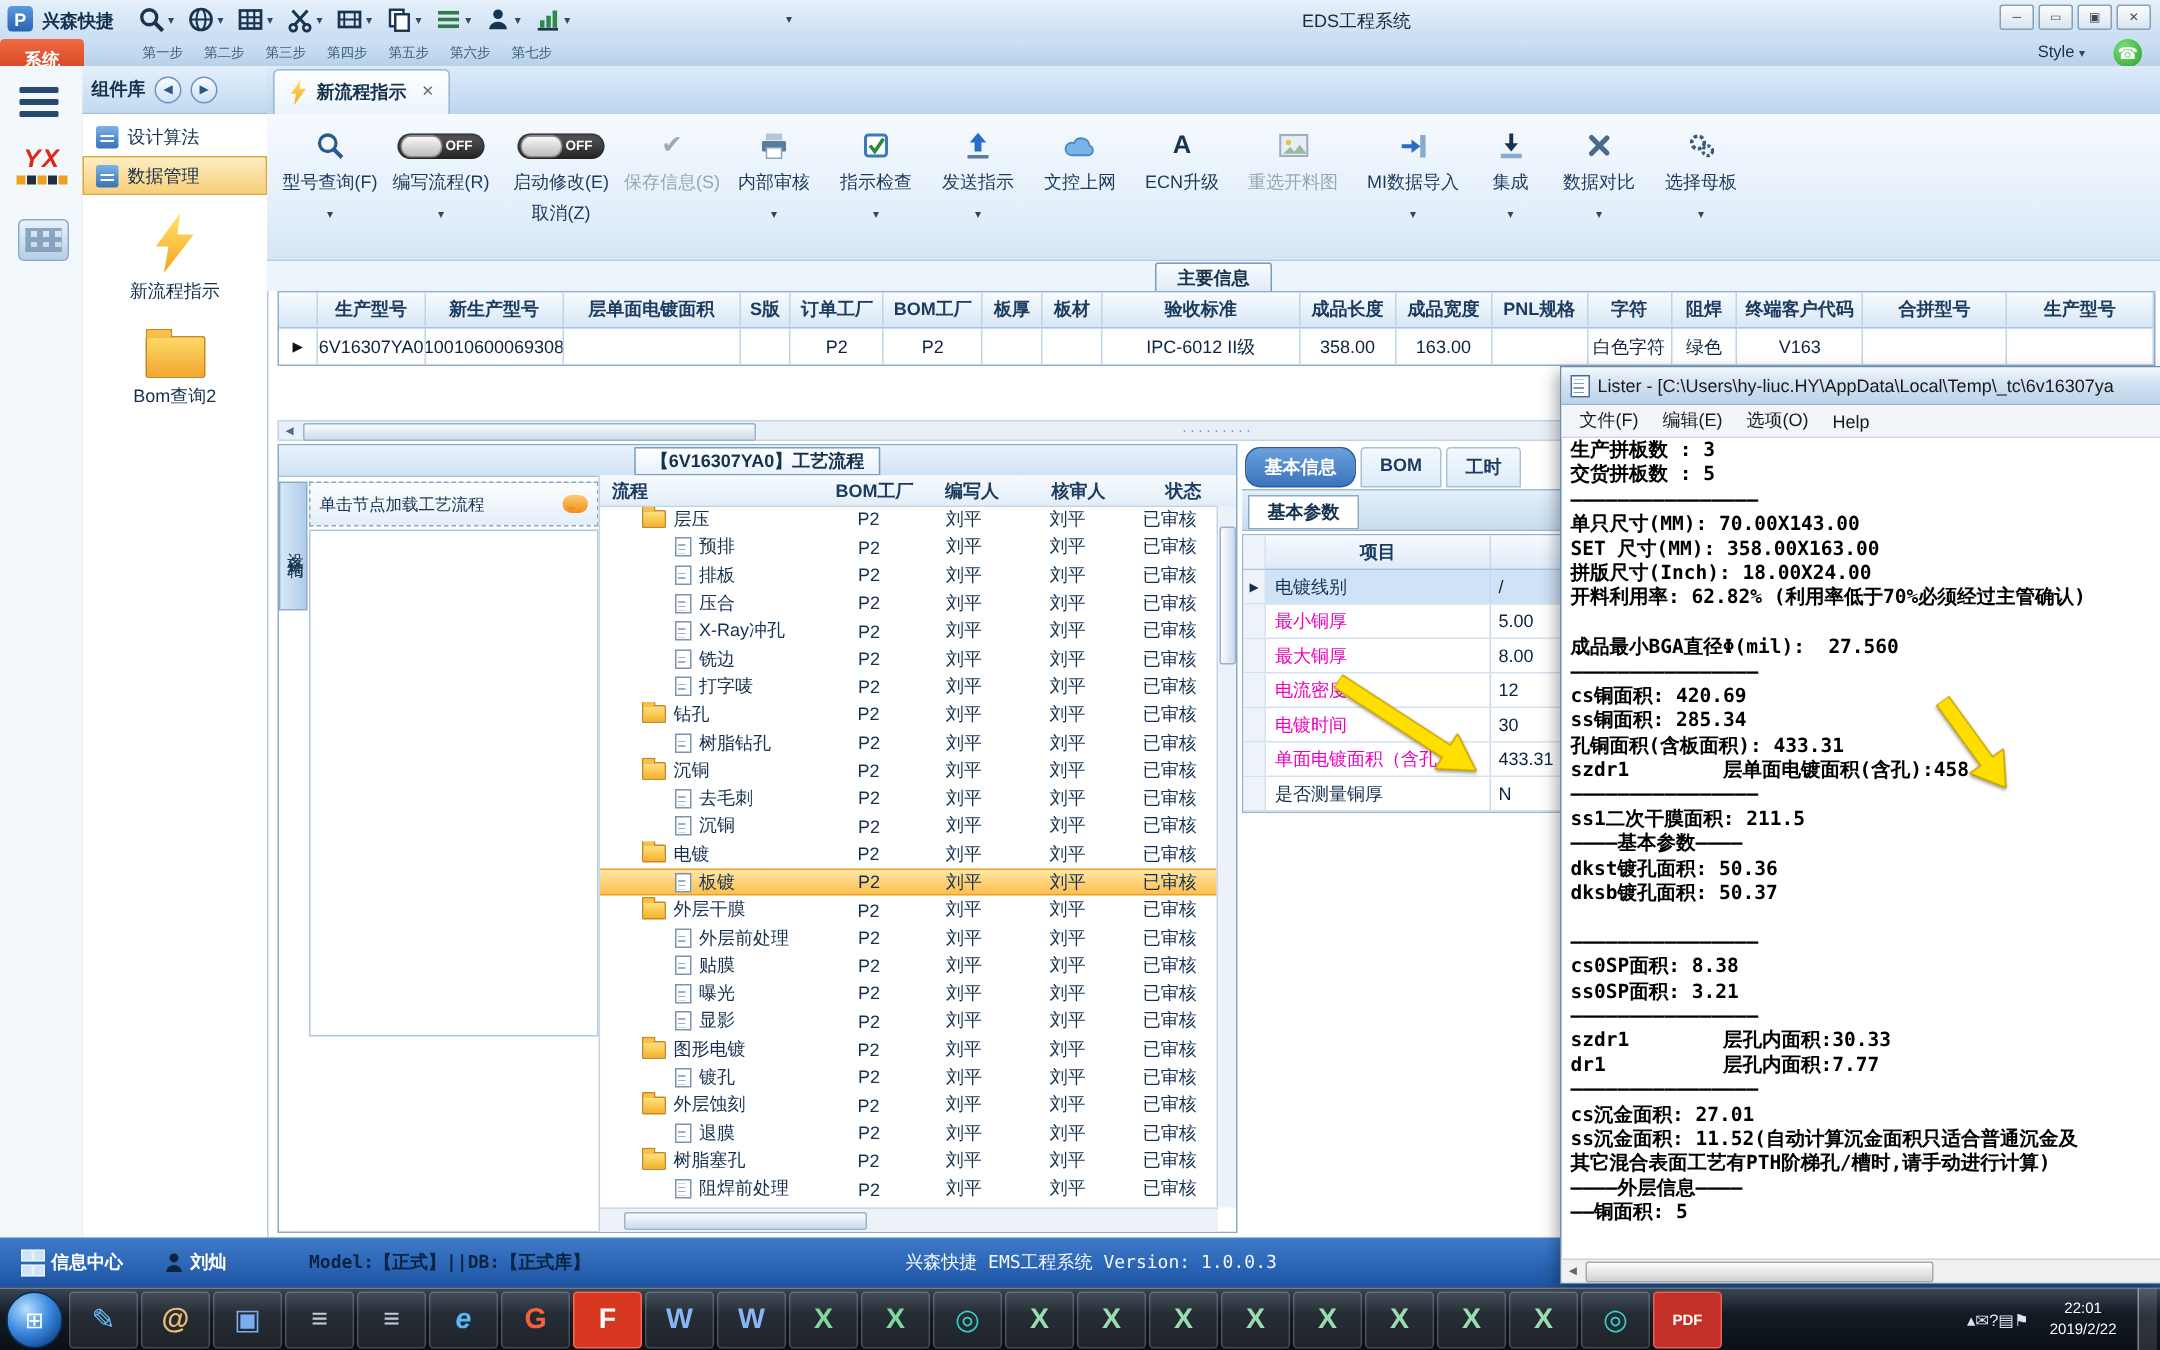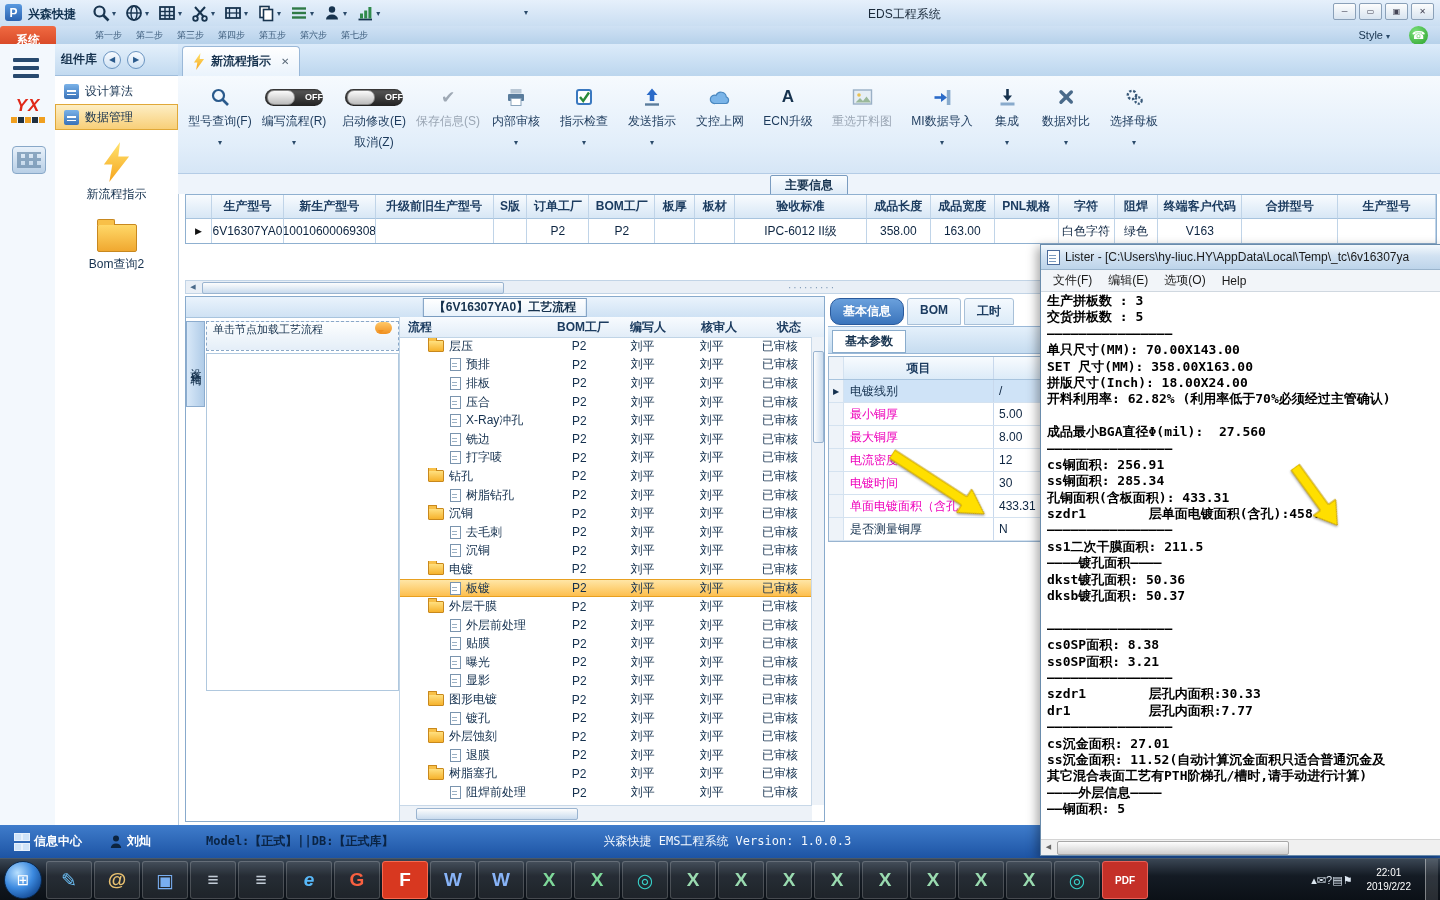--- a/index.html
+++ b/index.html
@@ -93,21 +93,21 @@
   .rb.w74{width:76px;}
   .rb .ic{height:26px;display:flex;align-items:center;justify-content:center;}
   .rb .lbl{white-space:nowrap;color:#1c3a5c;}
   .rb .lbl2{white-space:nowrap;color:#1c3a5c;margin-top:1px;}
   .rb.disabled .lbl{color:#9aa6b4;}
   .rb .car{margin-top:5px;}
   .toggle{width:58px;height:17px;border-radius:9px;background:linear-gradient(#5a5a5a,#222);
     display:flex;align-items:center;box-shadow:inset 0 1px 2px rgba(0,0,0,.5);}
   .knob{width:26px;height:13px;margin:0 2px;border-radius:7px;
     background:linear-gradient(#fafafa,#bdbdbd);border:1px solid #888;}
-  .off-t{flex:1;text-align:right;color:#fff;font-size:9px;font-weight:700;}
+  .off-t{flex:1;text-align:left;color:#fff;font-size:9px;font-weight:700;}
   .ecn-a{font-size:17px;font-weight:700;color:#16324e;}
   
   .mi-band{position:absolute;left:178px;top:174px;width:1262px;height:20px;background:#eef4fb;}
   .mi-title{position:absolute;left:50%;top:1px;transform:translateX(-50%);
     border:1px solid #7a9cc0;background:linear-gradient(#fafdff,#ddeaf7);
     padding:1px 14px;font-weight:700;color:#16324e;border-radius:2px;}
   .mi-table{position:absolute;left:185px;top:194px;width:1252px;height:50px;
     border:1px solid #8fb0d0;box-sizing:border-box;overflow:hidden;background:#fff;}
   .mi-row{display:flex;height:24px;}
   .mi-head{background:linear-gradient(#f8fbfe,#d6e6f5);}
@@ -149,21 +149,21 @@
     background:linear-gradient(#eaf3fc,#cfe2f4);border-bottom:1px solid #a8c4de;}
   .proc-title{position:absolute;left:50%;top:1px;transform:translateX(-50%);
     background:linear-gradient(#fff,#e8f2fb);border:1px solid #7a9cc0;padding:0 10px;
     font-weight:700;color:#16324e;white-space:nowrap;}
   .side-tab{position:absolute;left:0;top:24px;width:17px;height:84px;
     background:linear-gradient(90deg,#d8e8f8,#b0cce8);border:1px solid #8cacce;
     writing-mode:vertical-rl;display:flex;align-items:center;justify-content:center;
     font-size:11px;color:#16324e;letter-spacing:2px;cursor:pointer;}
   .hint-box{position:absolute;left:20px;top:24px;width:193px;height:30px;
     background:linear-gradient(#fdfefe,#e4eef8);border:1px dashed #8aa8c8;box-sizing:border-box;
-    display:flex;justify-content:space-between;padding:0 6px;cursor:pointer;}
+    display:flex;align-items:center;justify-content:space-between;padding:0 6px;cursor:pointer;}
   .hint-box .t{font-size:11px;color:#16324e;}
   .bubble{width:17px;height:12px;background:linear-gradient(#ffc868,#f09020);border-radius:6px;
     position:relative;flex:none;}
   .bubble::after{content:"";position:absolute;left:3px;bottom:-4px;border:4px solid transparent;
     border-top-color:#f09020;border-left-width:2px;}
   .hint-body{position:absolute;left:20px;top:56px;width:193px;height:338px;background:#fff;
     border:1px solid #b0c8de;box-sizing:border-box;}
   .tree{position:absolute;left:213px;top:20px;right:0;bottom:0;background:#fff;
     border-left:1px solid #c0d4e6;}
   .tree-head{display:flex;height:20px;border-bottom:1px solid #c0d4e6;
@@ -605,21 +605,21 @@
 
   <div class="mi-band">
     <div class="mi-title">主要信息</div>
   </div>
   <div class="mi-table">
     <div class="mi-row mi-head">
       <div class="mi-sel"></div>
 
     <div class="mi-cell">生产型号</div>
         <div class="mi-cell">新生产型号</div>
-        <div class="mi-cell">升级前旧生产型号</div>
+        <div class="mi-cell">层单面电镀面积</div>
         <div class="mi-cell">S版</div>
         <div class="mi-cell">订单工厂</div>
         <div class="mi-cell">BOM工厂</div>
         <div class="mi-cell">板厚</div>
         <div class="mi-cell">板材</div>
         <div class="mi-cell">验收标准</div>
         <div class="mi-cell">成品长度</div>
         <div class="mi-cell">成品宽度</div>
         <div class="mi-cell">PNL规格</div>
         <div class="mi-cell">字符</div>
@@ -1065,27 +1065,27 @@
     <div class="ls-line">生产拼板数 : 3</div>
         <div class="ls-line">交货拼板数 : 5</div>
         <div class="ls-line">————————————————</div>
         <div class="ls-line">单只尺寸(MM): 70.00X143.00</div>
         <div class="ls-line">SET 尺寸(MM): 358.00X163.00</div>
         <div class="ls-line">拼版尺寸(Inch): 18.00X24.00</div>
         <div class="ls-line">开料利用率: 62.82% (利用率低于70%必须经过主管确认)</div>
         <div class="ls-line"></div>
         <div class="ls-line">成品最小BGA直径Φ(mil):  27.560</div>
         <div class="ls-line">————————————————</div>
-        <div class="ls-line">cs铜面积: 256.91</div>
+        <div class="ls-line">cs铜面积: 420.69</div>
         <div class="ls-line">ss铜面积: 285.34</div>
         <div class="ls-line">孔铜面积(含板面积): 433.31</div>
         <div class="ls-line">szdr1        层单面电镀面积(含孔):458.43</div>
         <div class="ls-line">————————————————</div>
         <div class="ls-line">ss1二次干膜面积: 211.5</div>
-        <div class="ls-line">————镀孔面积————</div>
+        <div class="ls-line">————基本参数————</div>
         <div class="ls-line">dkst镀孔面积: 50.36</div>
         <div class="ls-line">dksb镀孔面积: 50.37</div>
         <div class="ls-line"></div>
         <div class="ls-line">————————————————</div>
         <div class="ls-line">cs0SP面积: 8.38</div>
         <div class="ls-line">ss0SP面积: 3.21</div>
         <div class="ls-line">————————————————</div>
         <div class="ls-line">szdr1        层孔内面积:30.33</div>
         <div class="ls-line">dr1          层孔内面积:7.77</div>
         <div class="ls-line">————————————————</div>

